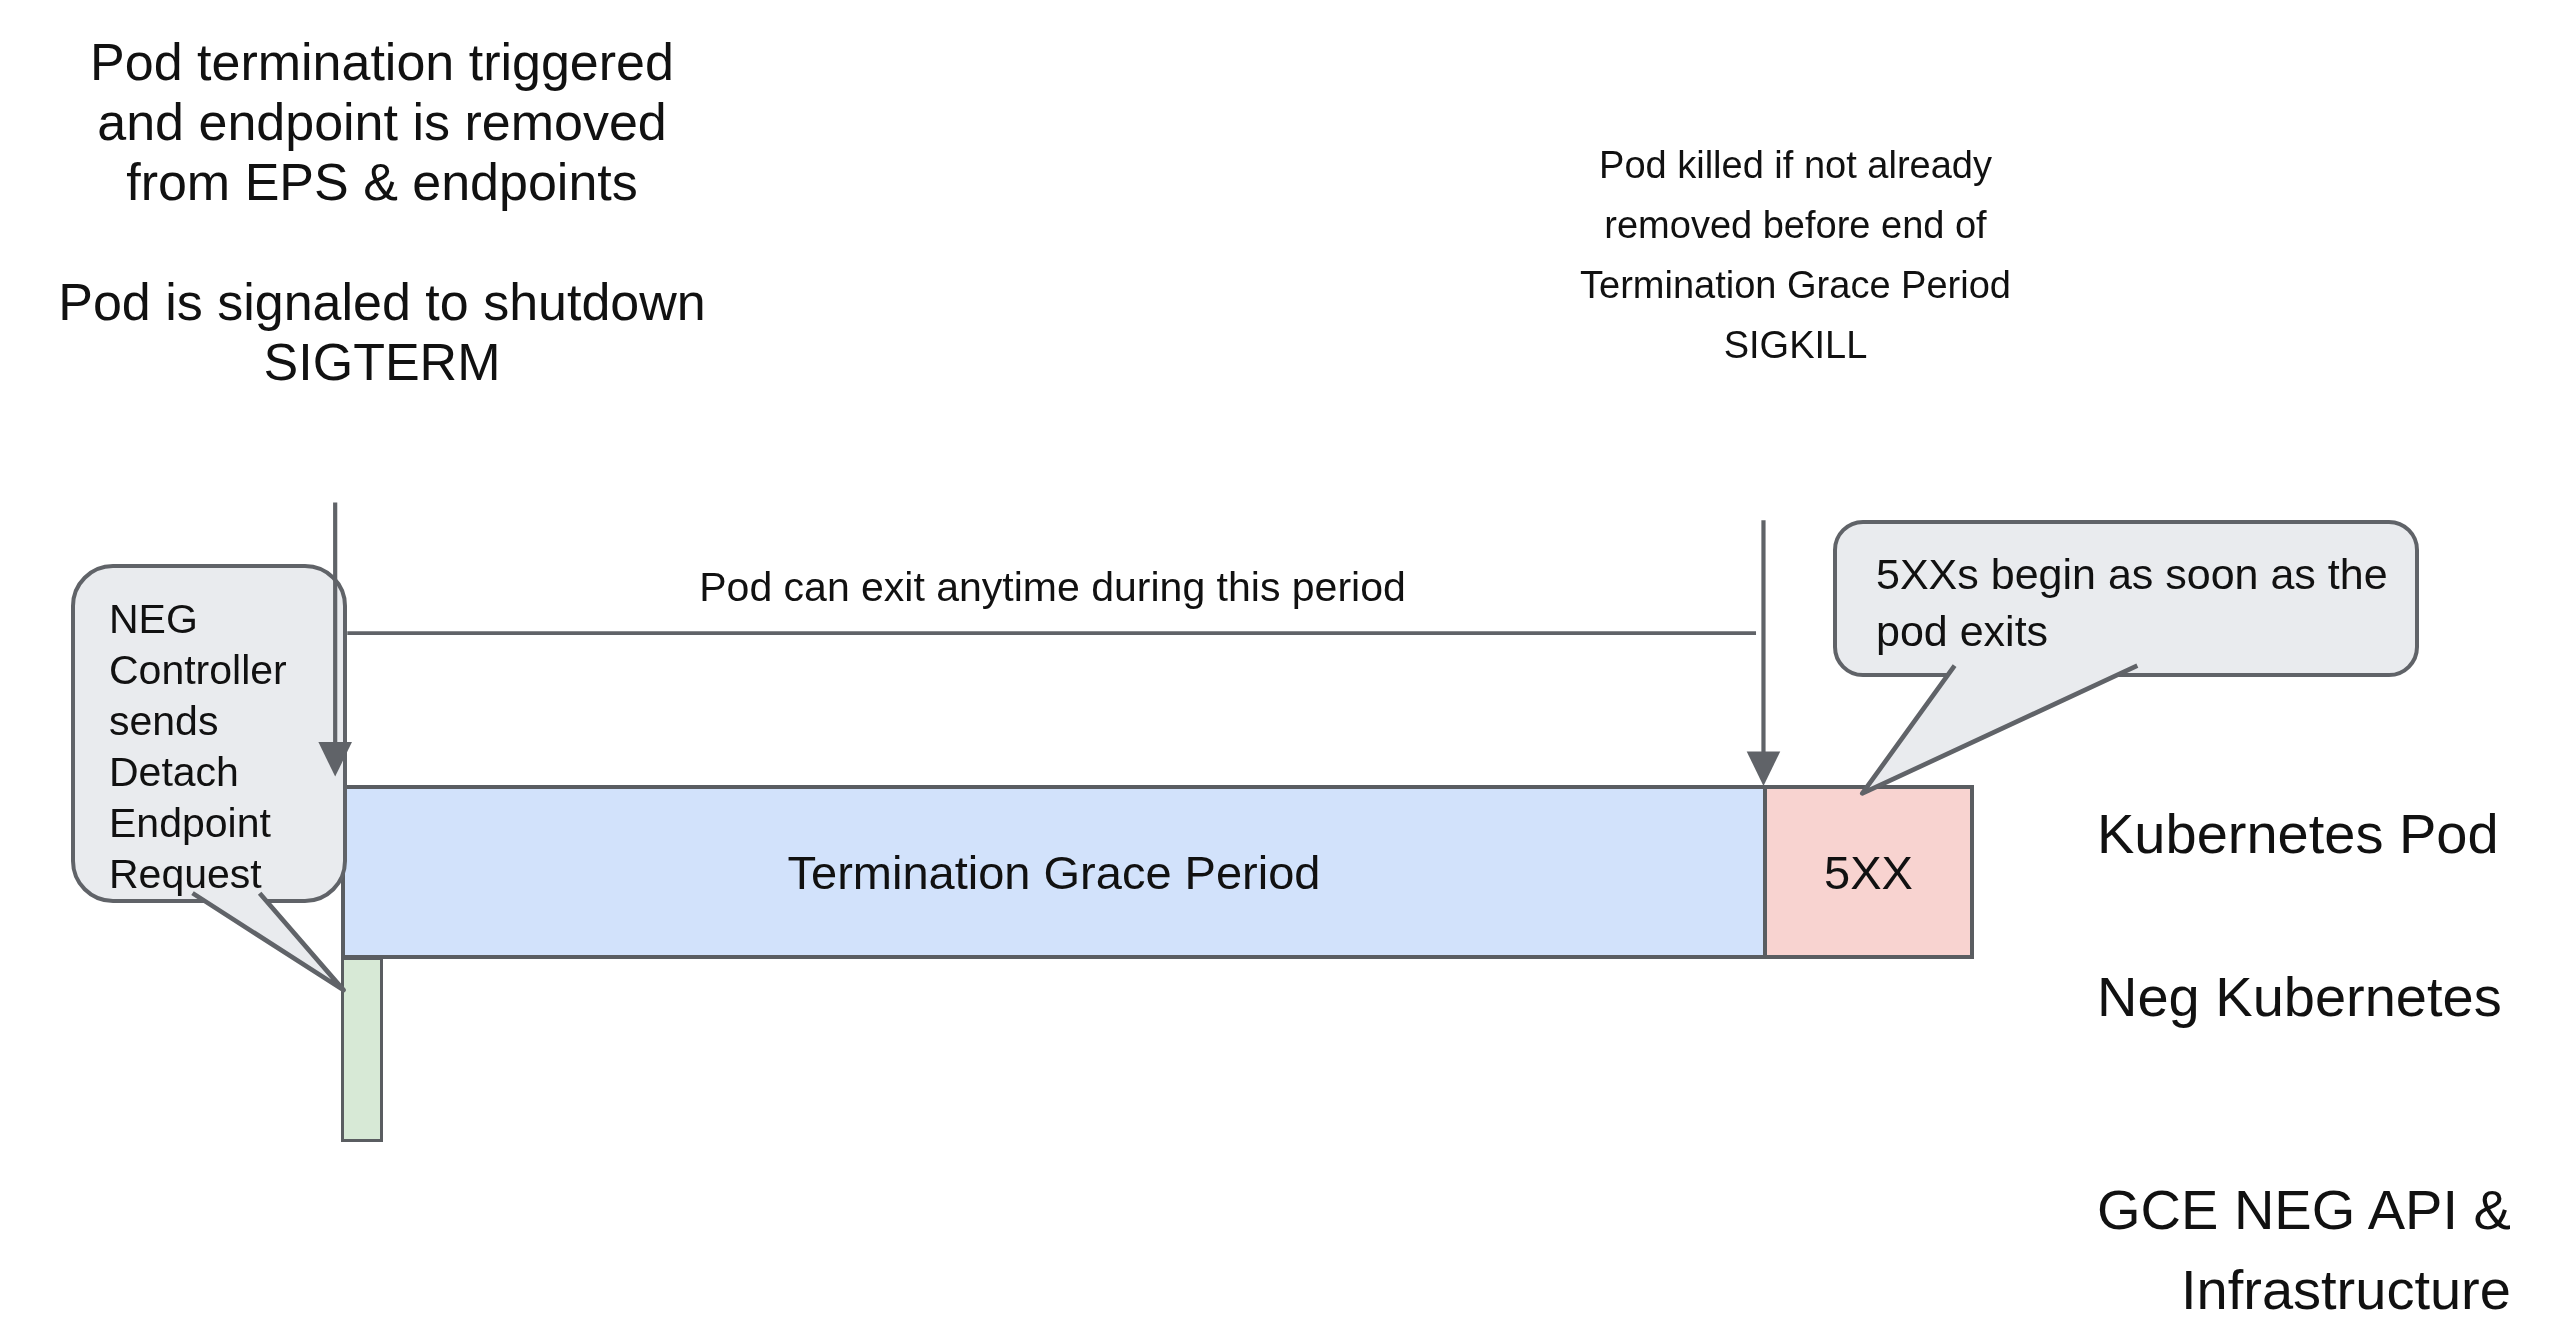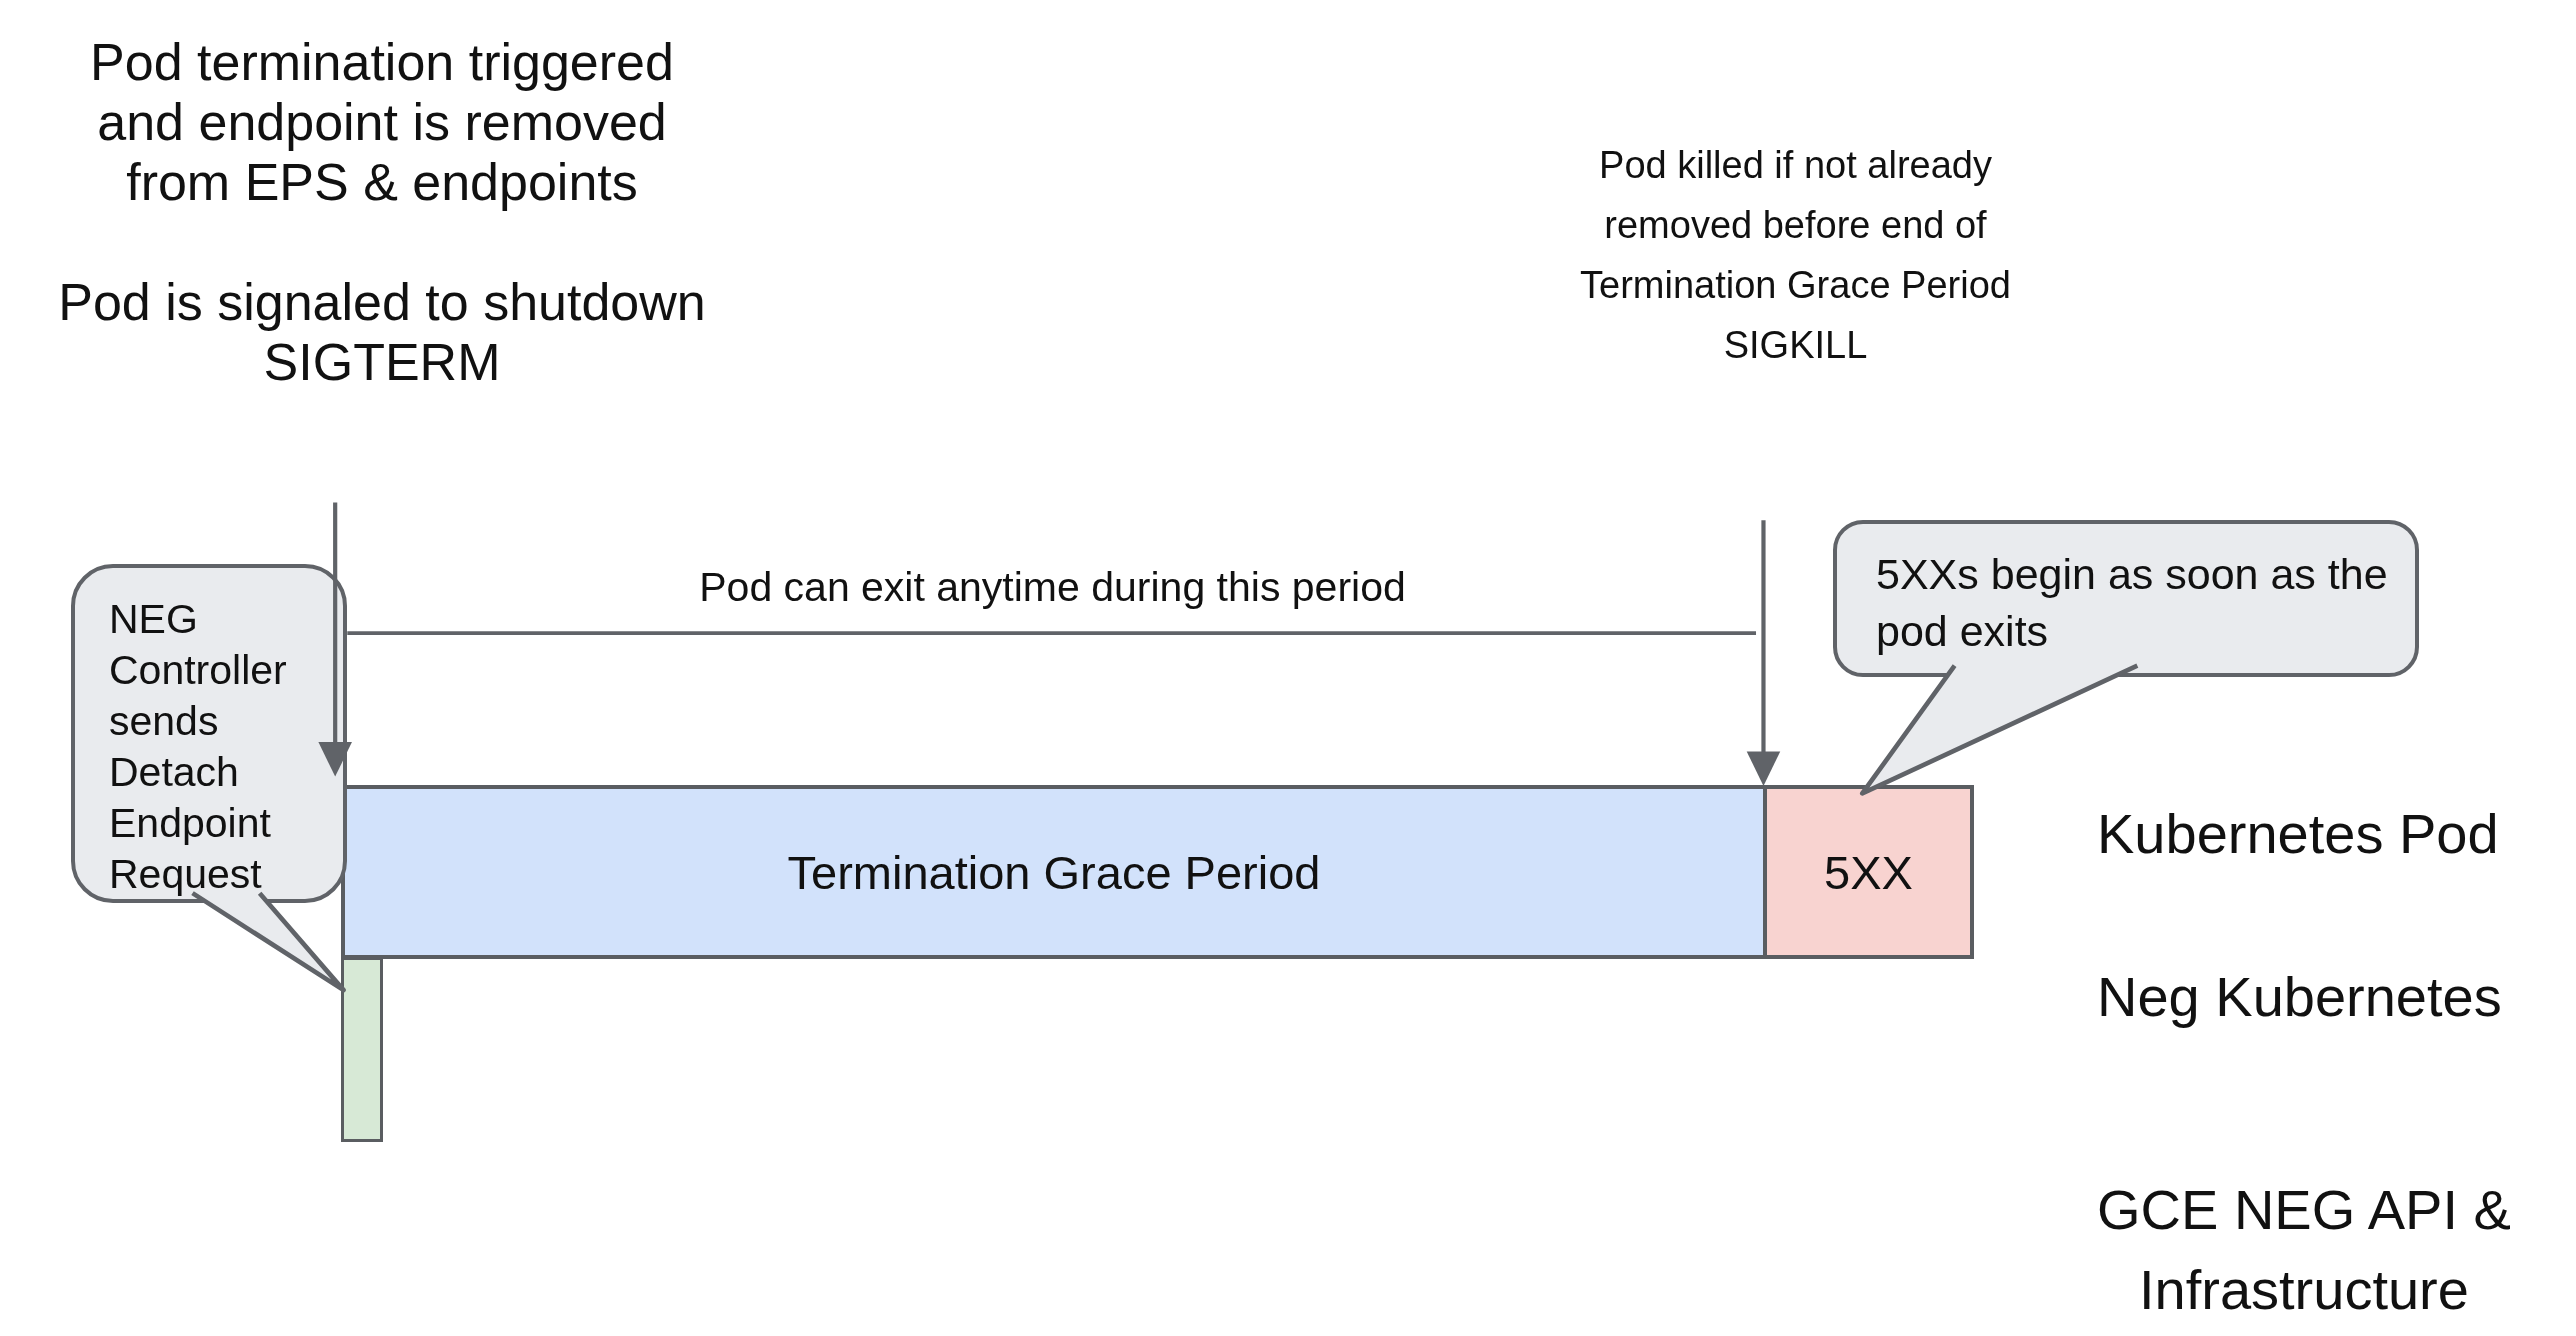--- a/index.html
+++ b/index.html
@@ -51,21 +51,21 @@
     left:341px;top:957px;width:42px;height:185px;
     background:var(--green);border-width:3.7px;
   }
   .bar-yellow{
     left:382px;top:1139px;width:1588px;height:175px;
     background:var(--yellow);
     display:flex;align-items:center;justify-content:center;font-size:47px;
   }
   .lane-label{
     left:2097px;
-    font-size:56px;line-height:67px;text-align:center;
+    font-size:56px;line-height:67px;text-align:right;
     z-index:3;
   }
   .lane-k8s{top:800px;}
   .lane-neg{top:963px;}
   .lane-gce{top:1170px;line-height:80px;}
   .bubble{
     box-sizing:border-box;
     background:var(--bubble-fill);
     border:4.7px solid var(--line);
     z-index:1;

